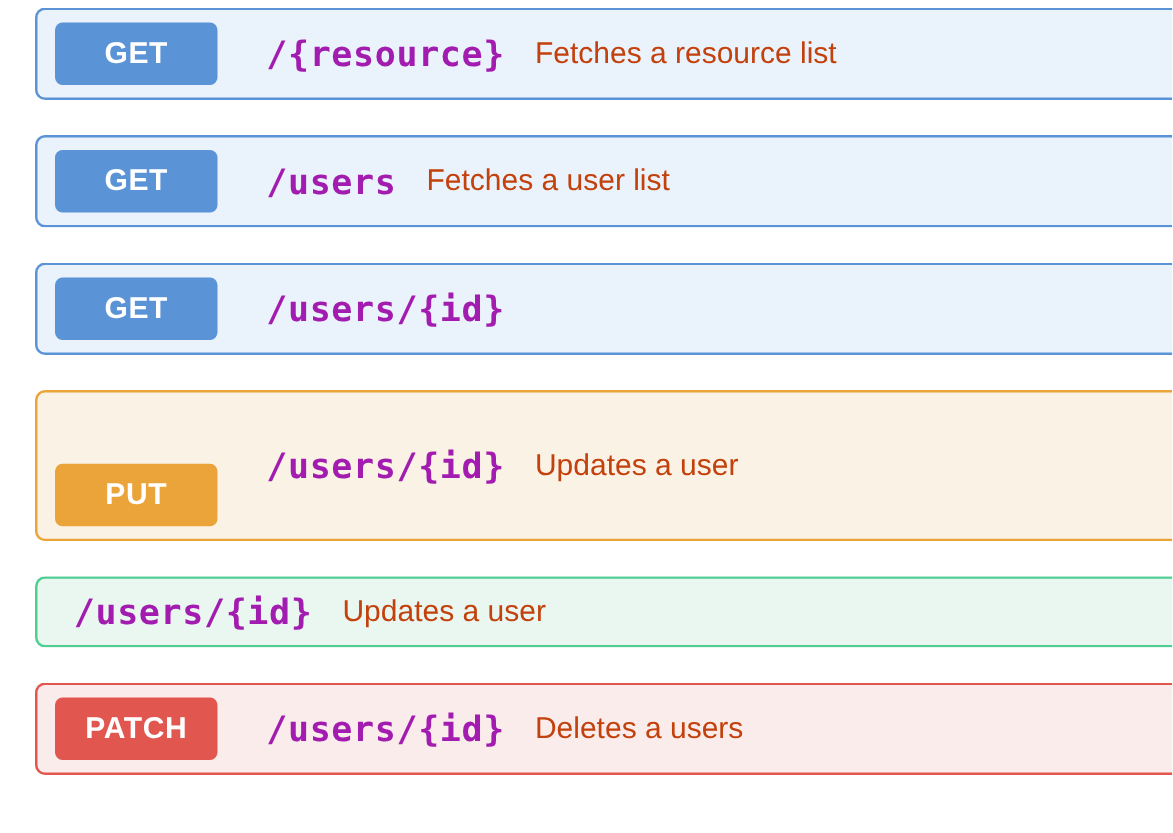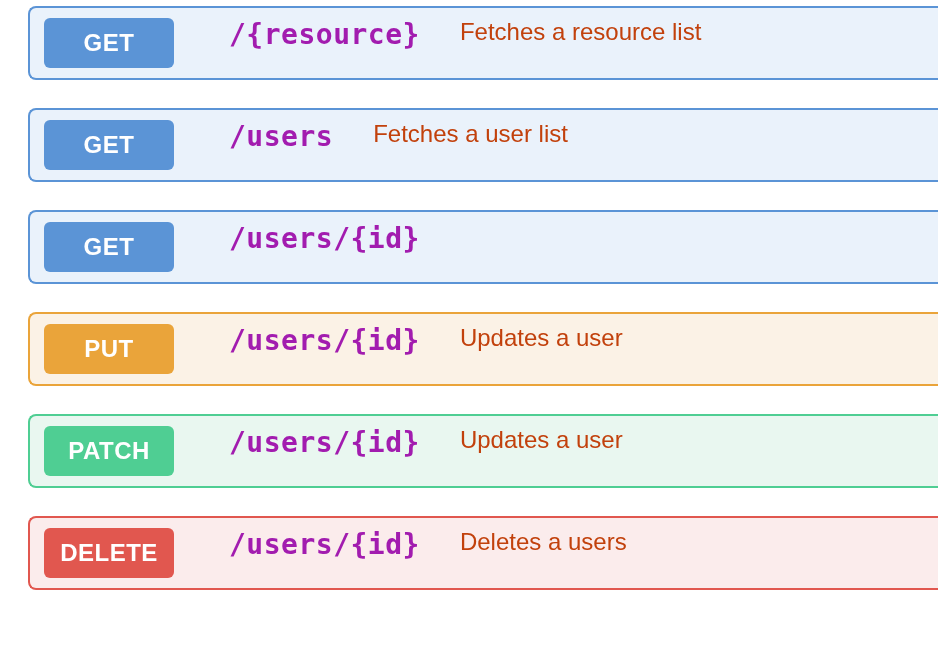--- a/index.html
+++ b/index.html
@@ -10,25 +10,26 @@
       width: 938px;
     }
     .endpoint-list {
       display: flex;
       flex-direction: column;
       gap: 28px;
       padding-top: 6px;
     }
     .endpoint {
       display: flex;
+      align-items: center;
       border: 2px solid;
       border-right: none;
       border-radius: 8px 0 0 8px;
       padding: 10px 14px;
-      gap: 40px;
+      gap: 24px;
       cursor: pointer;
     }
     .method-badge {
       min-width: 130px;
       text-align: center;
       color: #fff;
       font-weight: 700;
       font-size: 24px;
       padding: 11px 0;
       border-radius: 6px;
@@ -44,21 +45,21 @@
     }
     .desc {
       font-size: 24px;
       color: #c2410c;
       font-weight: 400;
     }
     
     .get { background: #eaf2fb; border-color: #5b94d6; }
     .get .method-badge { background: #5b94d6; }
     .put { background: #fbf2e6; border-color: #eaa43a; }
-    .put .method-badge { background: #eaa43a; }
+    .put .method-badge { background: #eaa43a; margin-top: 47px; }
     .patch { background: #e9f7f0; border-color: #4fce93; }
     .patch .method-badge { background: #4fce93; }
     .delete { background: #fbecec; border-color: #e1574f; }
     .delete .method-badge { background: #e1574f; }
   </style>
 </head>
 <body>
 
 <div class="endpoint-list">
 
@@ -79,24 +80,23 @@
     <span class="path">/users/{id}</span>
   </div>
 
   <div class="endpoint put">
     <span class="method-badge">PUT</span>
     <span class="path">/users/{id}</span>
     <span class="desc">Updates a user</span>
   </div>
 
   <div class="endpoint patch">
-    <span class="method-badge">PATCH</span>
     <span class="path">/users/{id}</span>
     <span class="desc">Updates a user</span>
   </div>
 
   <div class="endpoint delete">
-    <span class="method-badge">DELETE</span>
+    <span class="method-badge">PATCH</span>
     <span class="path">/users/{id}</span>
     <span class="desc">Deletes a users</span>
   </div>
 
 </div>
 
 </body></html>

